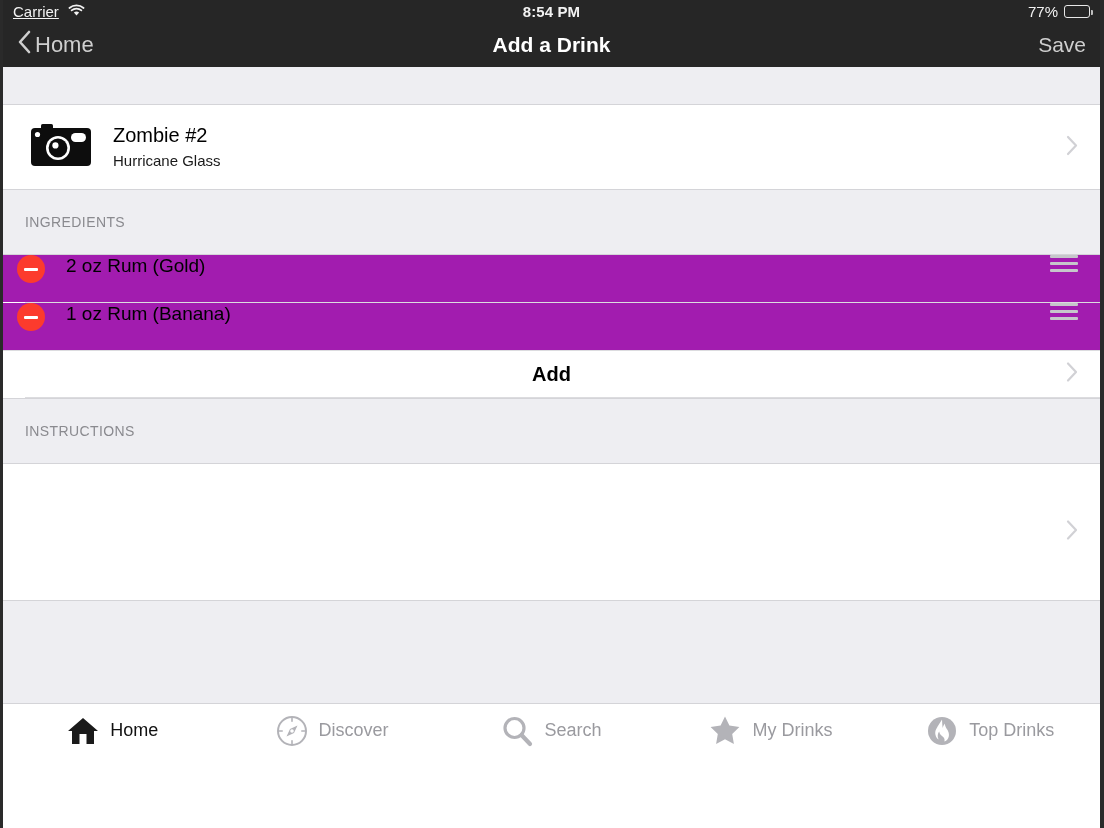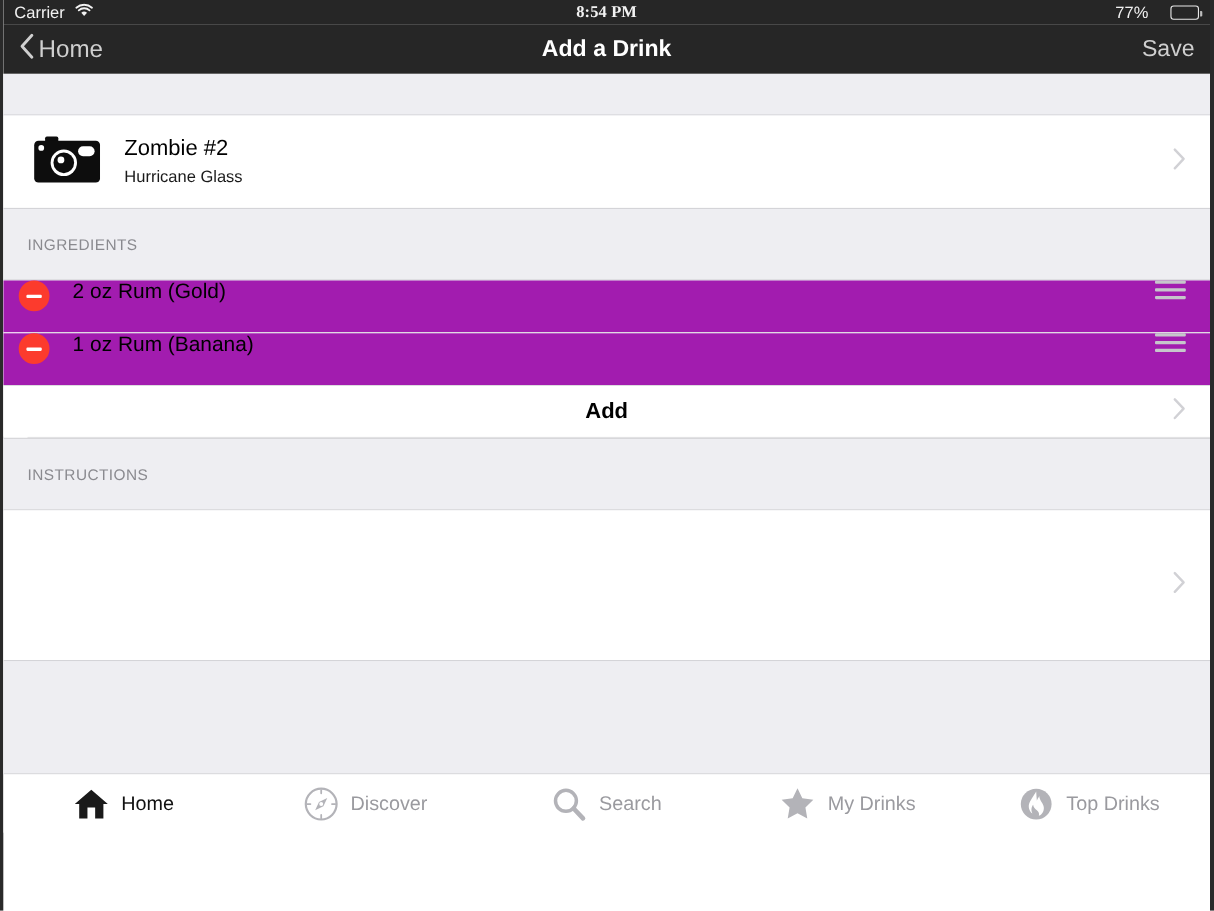--- a/index.html
+++ b/index.html
@@ -40,30 +40,29 @@
     gap: 9px;
   }
   .status-center {
     position: absolute;
     left: 0; right: 0;
     text-align: center;
     font-size: 15px;
     font-weight: bold;
     letter-spacing: .1px;
     pointer-events: none;
-    font-family: Liberation Serif, serif;
   }
   .status-right {
     margin-left: auto;
     display: flex;
     align-items: center;
-    gap: 20px;
+    gap: 6px;
     font-size: 15px;
   }
-  .carrier-label { font-size: 15px; }
+  .carrier-label { font-size: 15px; text-decoration: underline; }
   .wifi-icon { display: block; }
   .battery {
     position: relative;
     width: 26px;
     height: 13px;
     border: 1.4px solid #e8e8e8;
     border-radius: 3px;
     box-sizing: border-box;
     padding: 1.4px;
   }

